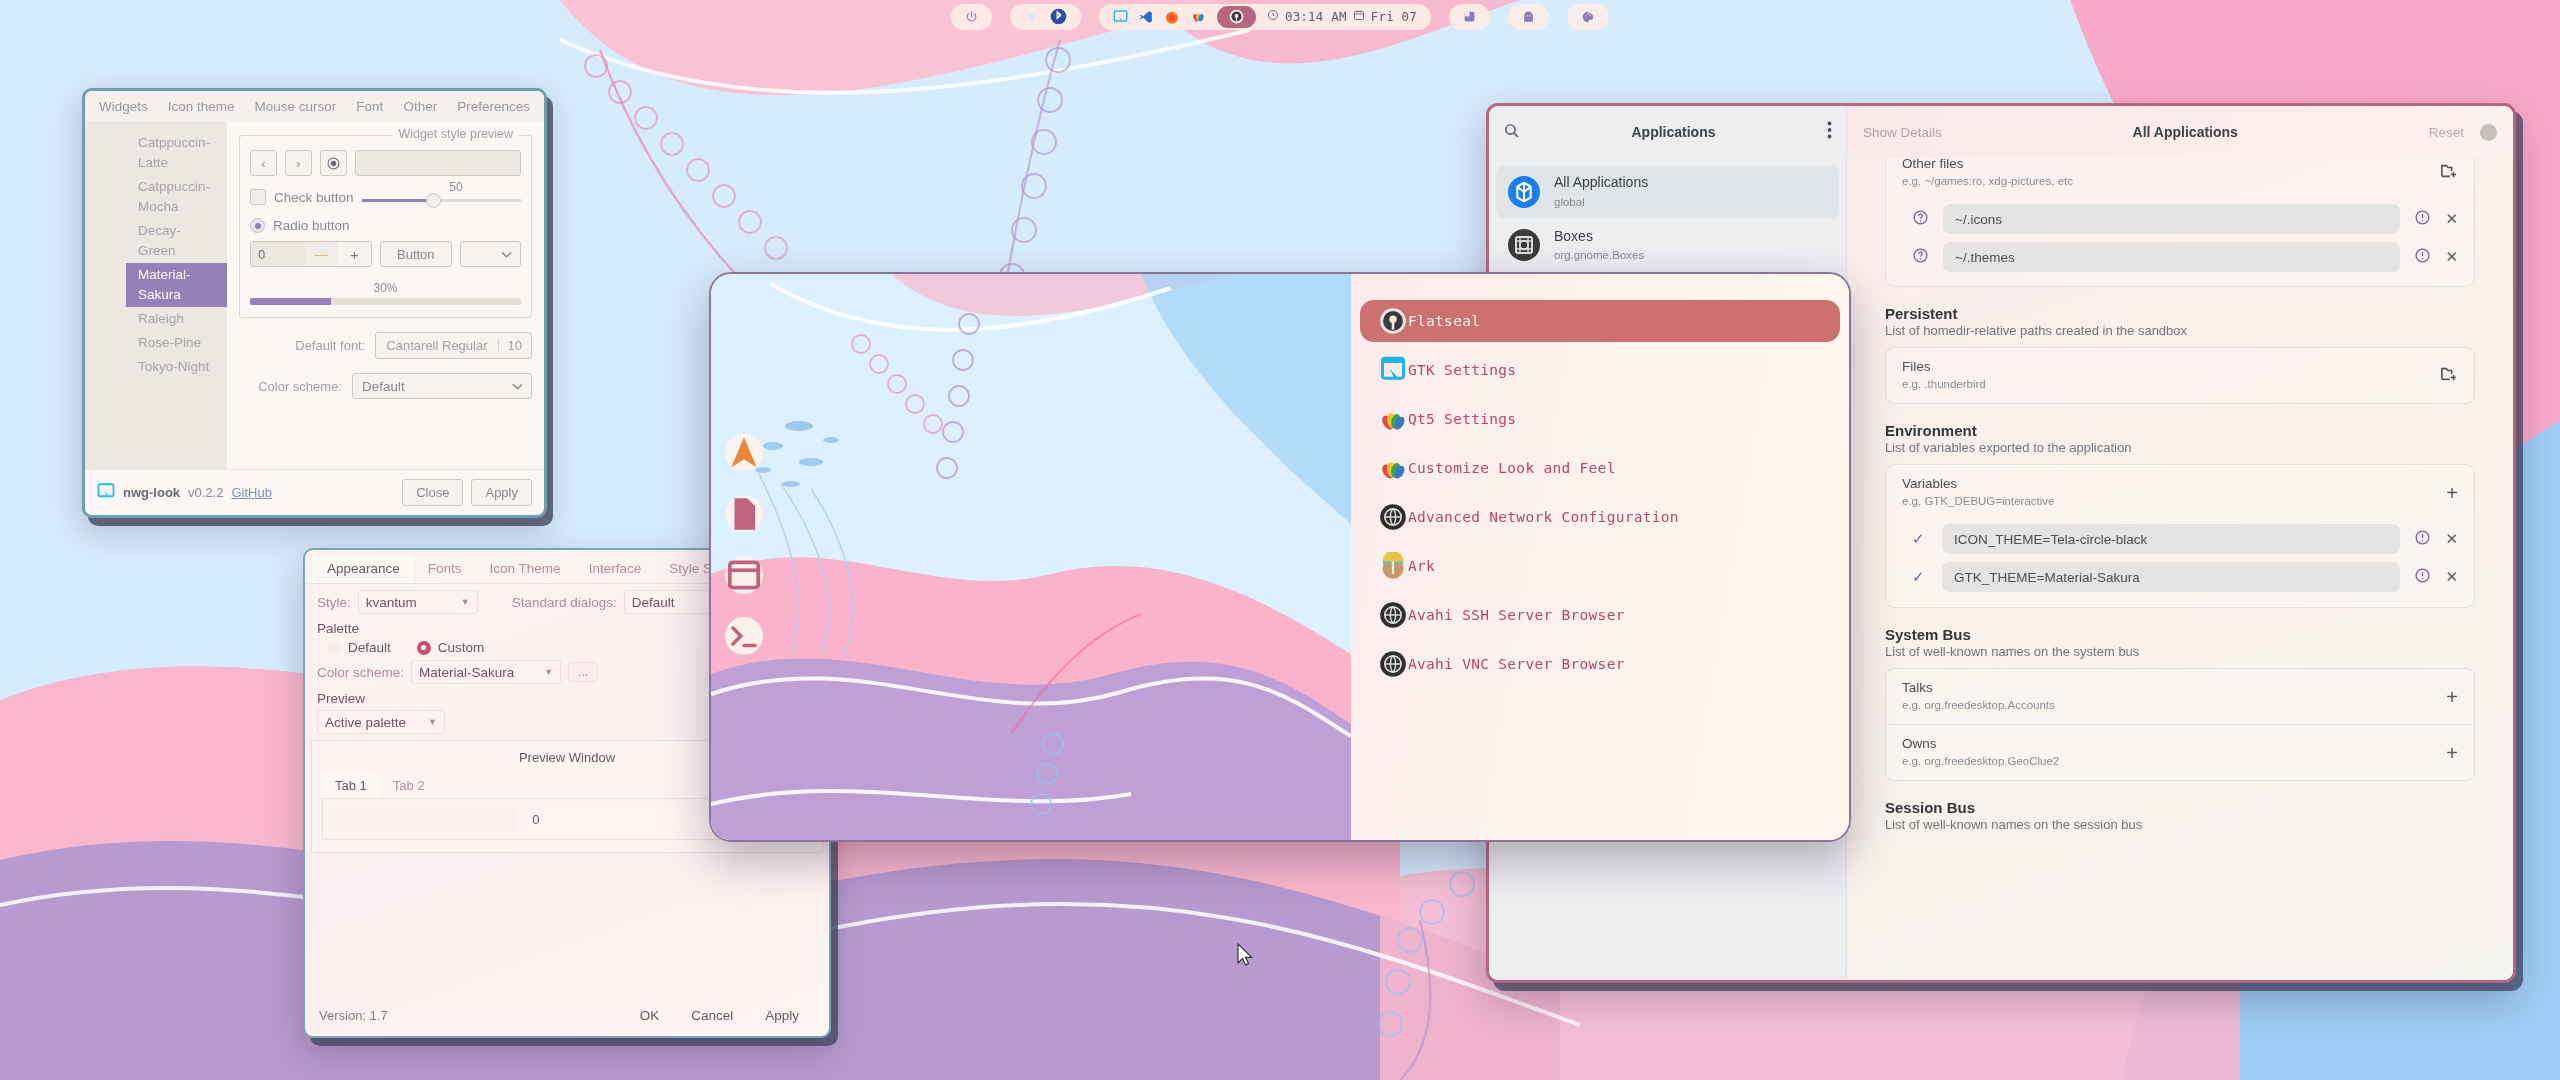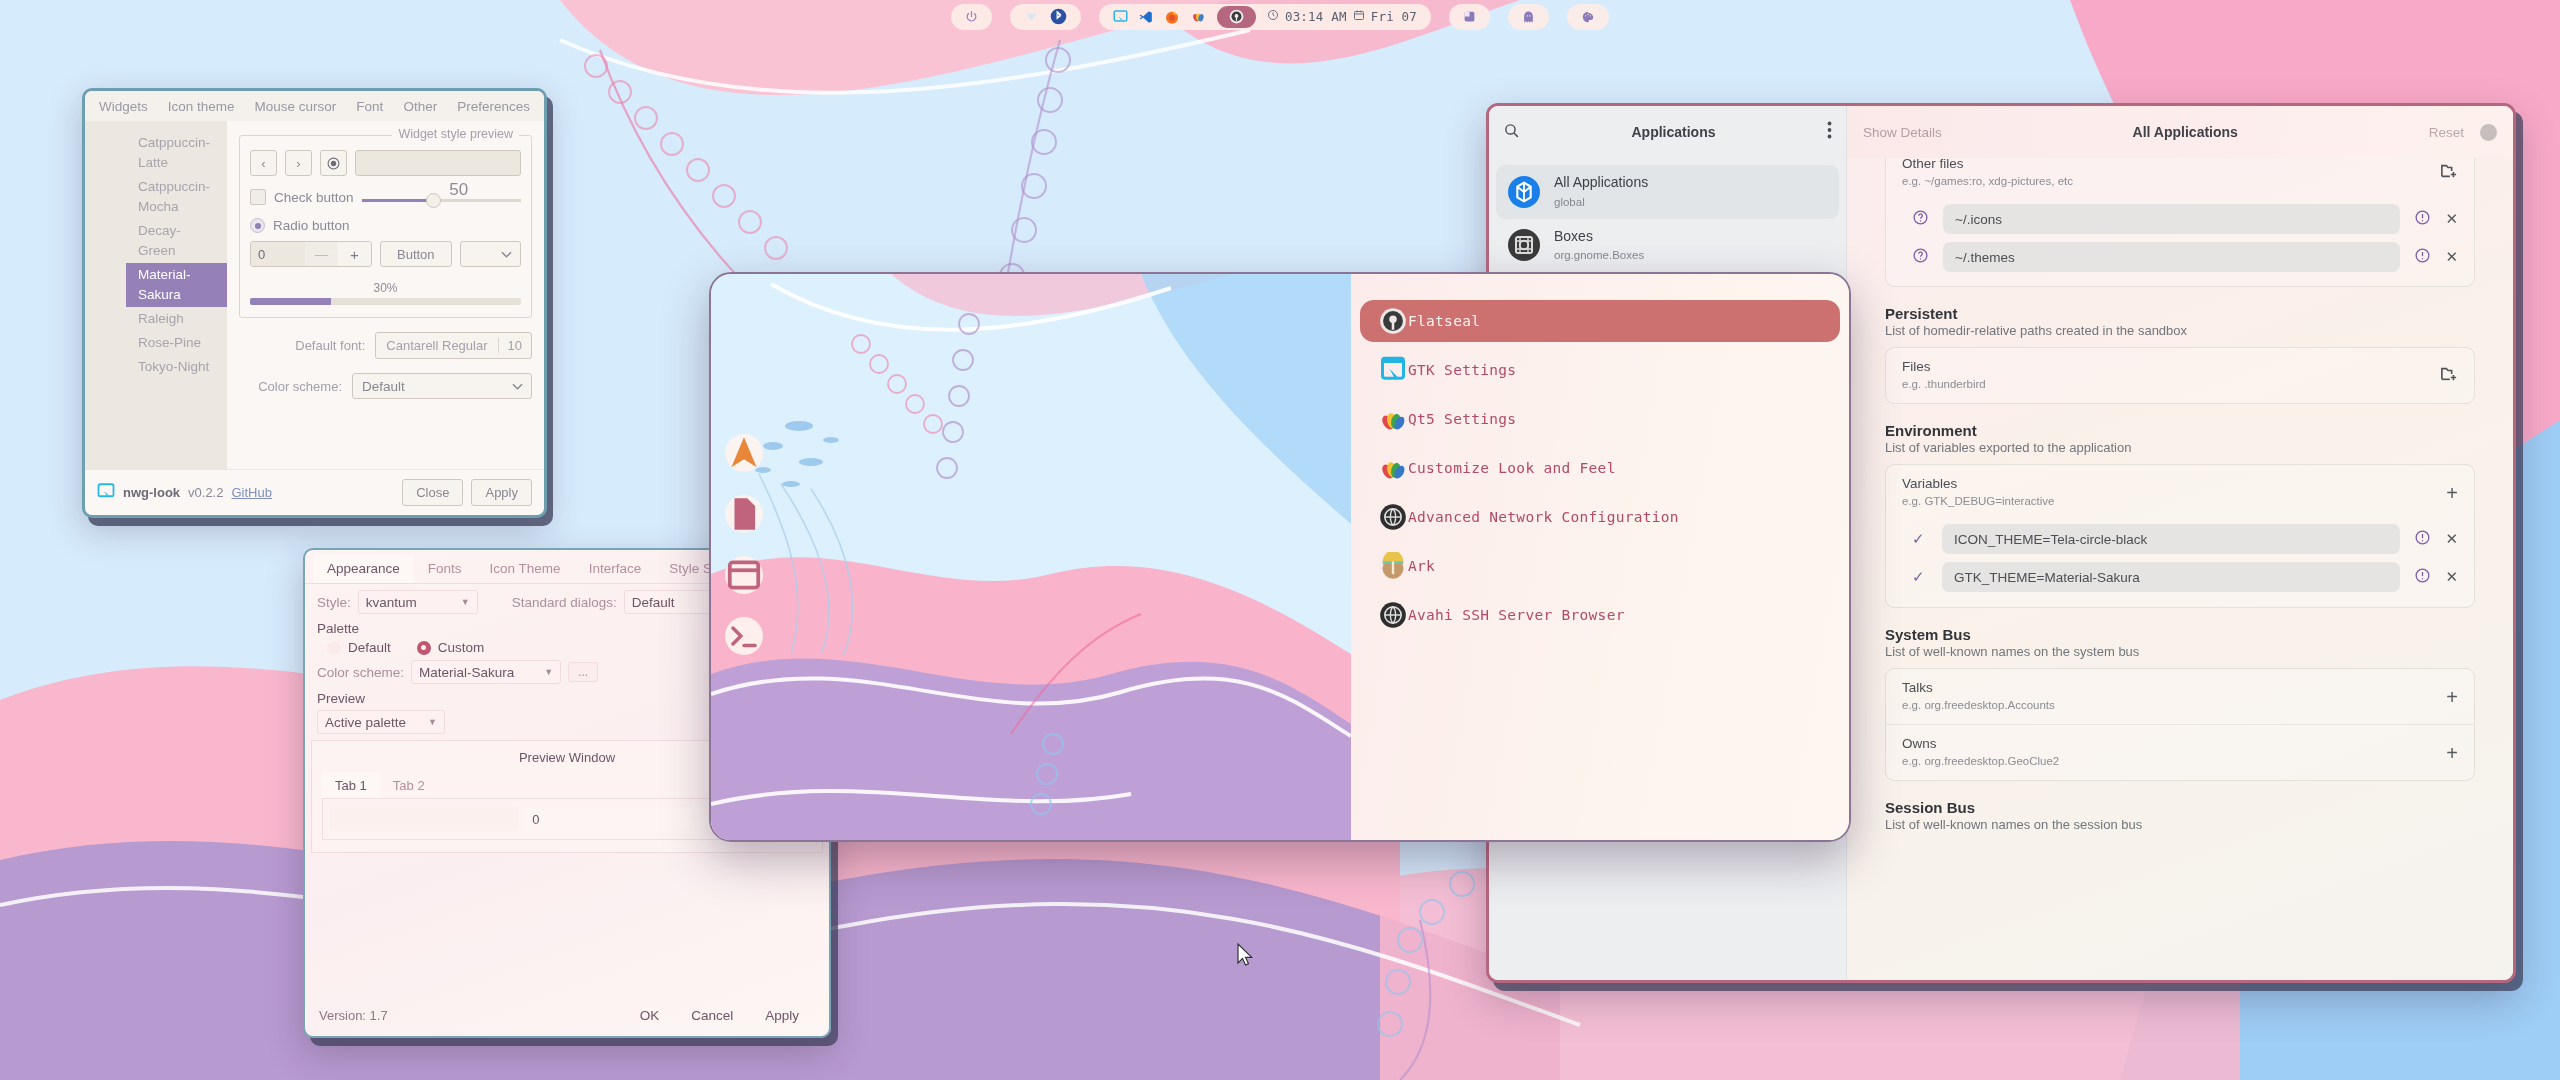--- a/index.html
+++ b/index.html
@@ -89,21 +89,21 @@
     border: 1px solid #cfc8c0; background: #ece7df; border-radius: 3px;
     height: 26px; flex: 1;
   }
   .gcheck { width: 16px; height: 16px; border: 1px solid #cfc8c0; background: #f0ece6; border-radius: 2px; }
   .gradio {
     width: 15px; height: 15px; border: 1px solid #c3bdc9; background: #e9e5ef;
     border-radius: 50%; display:flex; align-items:center; justify-content:center;
   }
   .gradio i { width:6px; height:6px; border-radius:50%; background:#8d7fb0; display:block; }
   .slider-wrap { flex: 1; position: relative; height: 26px; }
-  .slider-val { position: absolute; top: -4px; left: 55%; font-size: 17px; color: #8f8c98; }
+  .slider-val { position: absolute; top: -4px; left: 55%; font-size: 12px; color: #8f8c98; }
   .slider-track { position: absolute; top: 15px; left:0; right:0; height: 3px; background: #ddd8d0; }
   .slider-fill { position: absolute; top: 15px; left:0; width: 45%; height: 3px; background: #9580b8; }
   .slider-knob { position:absolute; top:9px; left: calc(45% - 7px); width:15px; height:15px; border-radius:50%; background:#f3efe9; border:1px solid #cdc6be; }
   .spin { display:flex; border:1px solid #cfc8c0; border-radius:3px; overflow:hidden; height:26px; }
   .spin .val { width: 54px; background:#ece7df; display:flex; align-items:center; padding-left:7px; color:#6e6b78; font-size:13px; }
   .spin .mi { width:33px; background:#f0ece6; display:flex; align-items:center; justify-content:center; color:#e0b070; }
   .spin .pl { width:33px; background:#f7f4f0; display:flex; align-items:center; justify-content:center; color:#7e7b88; font-size:15px; }
   .gcombo {
     border:1px solid #cfc8c0; background:#f7f4f0; border-radius:3px; height:26px;
     flex:1; display:flex; align-items:center; justify-content:flex-end; padding-right:8px; color:#8a8792;
@@ -784,20 +784,30 @@
       <span class="app-ico">
         <svg width="28" height="28" viewBox="0 0 24 24">
           <circle cx="12" cy="12" r="11" fill="#2e2e2e"></circle>
           <circle cx="12" cy="12" r="7" fill="none" stroke="#ddd" stroke-width="1.4"></circle>
           <path d="M12 5c-3 3-3 11 0 14M12 5c3 3 3 11 0 14M5 12h14" stroke="#ddd" stroke-width="1.2" fill="none"></path>
         </svg>
       </span>
       <span class="lbl">Avahi SSH Server Browser</span>
     </div>
 
+    <div class="app-item">
+      <span class="app-ico">
+        <svg width="28" height="28" viewBox="0 0 24 24">
+          <circle cx="12" cy="12" r="11" fill="#2e2e2e"></circle>
+          <circle cx="12" cy="12" r="7" fill="none" stroke="#ddd" stroke-width="1.4"></circle>
+          <path d="M12 5c-3 3-3 11 0 14M12 5c3 3 3 11 0 14M5 12h14" stroke="#ddd" stroke-width="1.2" fill="none"></path>
+        </svg>
+      </span>
+      <span class="lbl">Avahi VNC Server Browser</span>
+    </div>
 
   </div>
 </div>
 
 <div class="win" id="flatseal">
 
   <div class="fs-header">
     <div class="hdr-left">
       <span>
         <svg width="17" height="17" viewBox="0 0 24 24" fill="none" stroke="#4a4d53" stroke-width="2">

